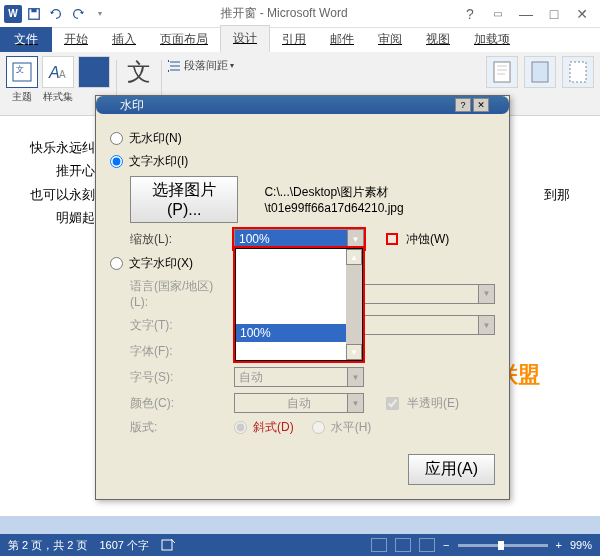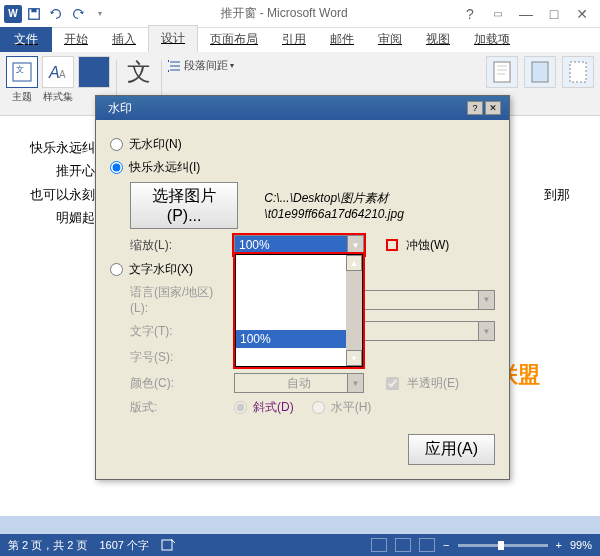--- a/index.html
+++ b/index.html
@@ -27,21 +27,21 @@
     .ribbon-icon.blue { background: #2b579a; }
     .ribbon-sep { width: 1px; background: #d4d4d4; margin: 4px 2px; }
     .ribbon-small { display: flex; align-items: center; gap: 2px; font-size: 11px; color: #444; }
     
     
     .doc-area { position: relative; background: #fff; padding: 20px 30px; height: 400px; }
     .doc-text { font-size: 13px; color: #000; line-height: 1.8; font-family: SimSun, serif; }
     
     
     .dialog { position: absolute; left: 95px; top: 95px; width: 415px; background: #ece9d8; border: 1px solid #666; box-shadow: 2px 2px 6px rgba(0,0,0,0.3); }
-    .dialog-titlebar { height: 24px; background: linear-gradient(#3a6ea5, #2b579a); color: #fff; display: flex; align-items: center; padding: 0 8px; font-size: 12px; }
+    .dialog-titlebar { height: 18px; background: linear-gradient(#3a6ea5, #2b579a); color: #fff; display: flex; align-items: center; padding: 0 20px; font-size: 12px; border-radius: 7px; }
     .dialog-title { flex: 1; padding-left: 4px; }
     .dialog-close { width: 16px; height: 14px; background: #d4d0c8; border: 1px solid #888; color: #000; display: inline-flex; align-items: center; justify-content: center; font-size: 9px; margin-left: 2px; }
     .dialog-body { padding: 10px 14px 14px 14px; }
     .radio-row { display: flex; align-items: center; gap: 6px; margin: 6px 0; font-size: 12px; }
     .radio-row input { margin: 0; }
     .sub-section { margin-left: 20px; }
     .btn { background: linear-gradient(#fefefe, #e0e0e0); border: 1px solid #888; padding: 3px 10px; font-size: 16px; cursor: pointer; }
     .btn.highlight { outline: 2px solid #e00; outline-offset: 0; }
     .form-row { display: flex; align-items: center; margin: 6px 0; gap: 4px; }
     .form-label { width: 100px; font-size: 12px; color: #444; }
@@ -51,21 +51,21 @@
     .combo-arrow { position: absolute; right: 0; top: 0; width: 16px; height: 18px; background: #d4d0c8; border-left: 1px solid #888; display: flex; align-items: center; justify-content: center; font-size: 8px; }
     .combo.sel { background: #316ac5; color: #fff; }
     .combo.redbox { outline: 2px solid #e00; outline-offset: 0; }
     .dropdown-list { position: absolute; left: 0; top: 100%; width: 100%; background: #fff; border: 1px solid #000; z-index: 10; }
     .dropdown-list.redbox { outline: 2px solid #e00; }
     .dd-item { padding: 2px 4px; font-size: 12px; display: flex; }
     .dd-item.selected { background: #316ac5; color: #fff; }
     .dd-scroll { position: absolute; right: 0; top: 0; width: 16px; height: 100%; background: #d4d0c8; display: flex; flex-direction: column; }
     .dd-scroll-btn { height: 16px; border: 1px solid #888; background: #ece9d8; font-size: 8px; display: flex; align-items: center; justify-content: center; }
     .checkbox-row { display: flex; align-items: center; gap: 8px; font-size: 12px; }
-    .path-text { font-size: 12px; margin-left: 22px; font-style: italic; }
+    .path-text { font-size: 12px; margin-left: 22px; }
     .dialog-buttons { display: flex; justify-content: flex-end; gap: 8px; margin-top: 18px; }
     .dialog-buttons .btn { padding: 4px 16px; }
     
     .watermark-logo { position: absolute; right: 60px; top: 360px; font-size: 22px; font-weight: bold; color: #0070c0; z-index: 0; }
     .watermark-logo .y { color: #ff8c00; font-family: "Times New Roman", serif; }
     .watermark-logo .cn { color: #ff8c00; }
     .watermark-url { position: absolute; right: 90px; top: 353px; font-size: 9px; color: #bbb; }
     
     
     .statusbar { position: absolute; bottom: 0; left: 0; right: 0; height: 22px; background: #2b579a; color: #fff; display: flex; align-items: center; padding: 0 8px; font-size: 11px; gap: 12px; }
@@ -110,22 +110,22 @@
     <span class="win-btn">―</span>
     <span class="win-btn">□</span>
     <span class="win-btn">✕</span>
   </div>
 </div>
 
 <div class="ribbon-tabs">
   <div class="file-tab">文件</div>
   <div class="tab">开始</div>
   <div class="tab">插入</div>
+  <div class="tab">页面布局</div>
   <div class="tab active">设计</div>
-  <div class="tab">页面布局</div>
   <div class="tab">引用</div>
   <div class="tab">邮件</div>
   <div class="tab">审阅</div>
   <div class="tab">视图</div>
   <div class="tab">加载项</div>
 </div>
 
 <div class="ribbon">
   <div class="ribbon-group">
     <div class="ribbon-icon" style="border-color:#2b579a">
@@ -209,21 +209,21 @@
     <span class="dialog-close">?</span>
     <span class="dialog-close">✕</span>
   </div>
   <div class="dialog-body">
     <div class="radio-row">
       <input type="radio" name="wm" style="">
       <label>无水印(N)</label>
     </div>
     <div class="radio-row">
       <input type="radio" name="wm" checked="" style="">
-      <label>快乐永远纠(I)</label>
+      <label>文字水印(I)</label>
     </div>
     <div class="sub-section">
       <div class="form-row">
         <button class="btn">选择图片(P)...</button>
         <span class="path-text">C:\...\Desktop\图片素材\t01e99ff66a17d64210.jpg</span>
       </div>
       <div class="form-row">
         <span class="form-label">缩放(L):</span>
         <div class="combo sel redbox" style="width:130px;flex:none">
           <span>100%</span>
@@ -260,20 +260,24 @@
             <div class="combo-arrow">▼</div>
           </div>
       </div>
       <div class="form-row">
         <span class="form-label disabled">文字(T):</span>
         <div class="combo disabled">
             <div class="combo-arrow">▼</div>
           </div>
       </div>
       <div class="form-row">
+        <span class="form-label disabled">字体(F):</span>
+        <div class="combo disabled" style="width:60px;flex:none"></div>
+      </div>
+      <div class="form-row">
         <span class="form-label disabled">字号(S):</span>
         <div class="combo disabled" style="width:130px;flex:none">
           <span>自动</span>
           <div class="combo-arrow">▼</div>
         </div>
       </div>
       <div class="form-row">
         <span class="form-label disabled">颜色(C):</span>
         <div class="combo disabled" style="width:130px;flex:none;text-align:center;justify-content:center">
           <span>自动</span>
@@ -282,21 +286,21 @@
         <div style="width:14px"></div>
         <div class="checkbox-row" style="color:#999">
           <input type="checkbox" checked="" disabled="" style="">
           <label>半透明(E)</label>
         </div>
       </div>
       <div class="form-row">
         <span class="form-label disabled">版式:</span>
         <div class="radio-row" style="margin:0">
           <input type="radio" checked="" disabled="" style="">
-          <label style="color:#701a75">斜式(D)</label>
+          <label style="color:#b91c1c">斜式(D)</label>
         </div>
         <div style="width:10px"></div>
         <div class="radio-row" style="margin:0">
           <input type="radio" disabled="" style="">
           <label style="color:#999">水平(H)</label>
         </div>
       </div>
     </div>
     <div class="dialog-buttons">
       <button class="btn">应用(A)</button>

